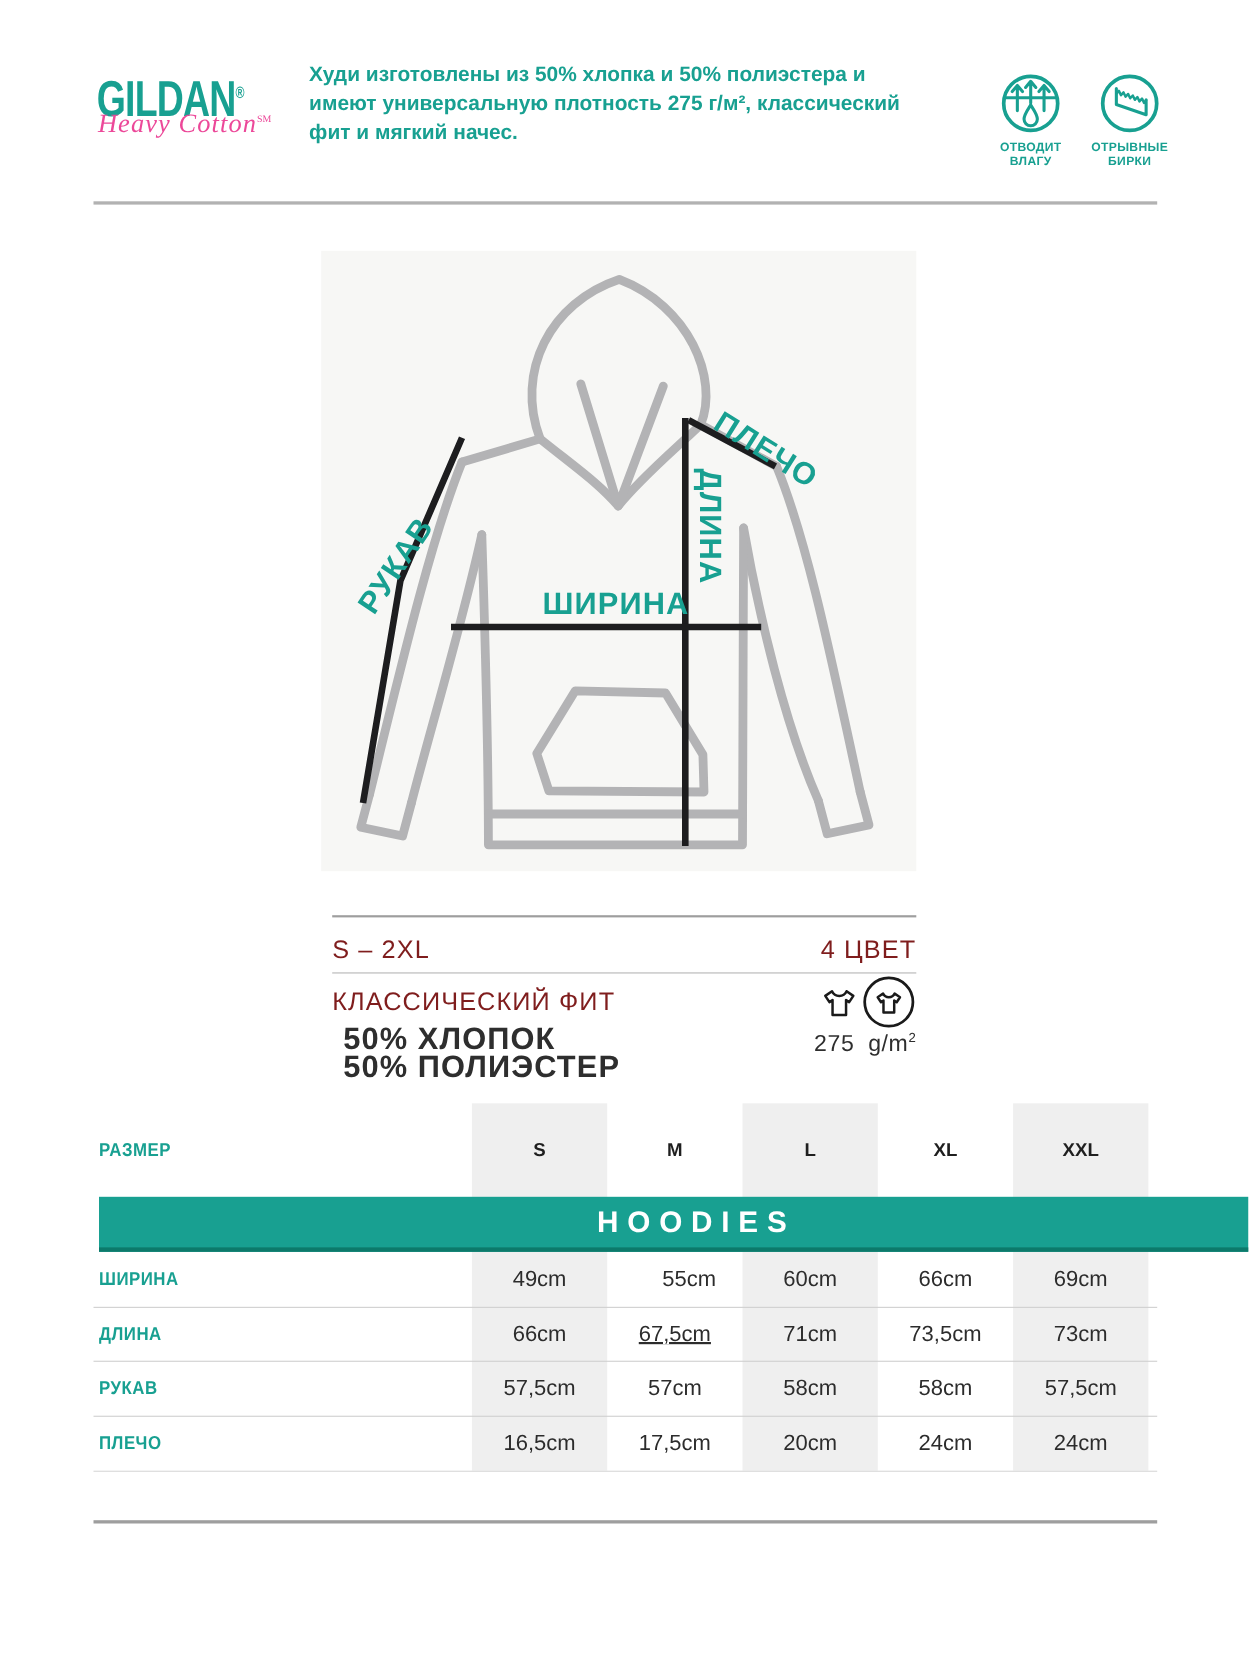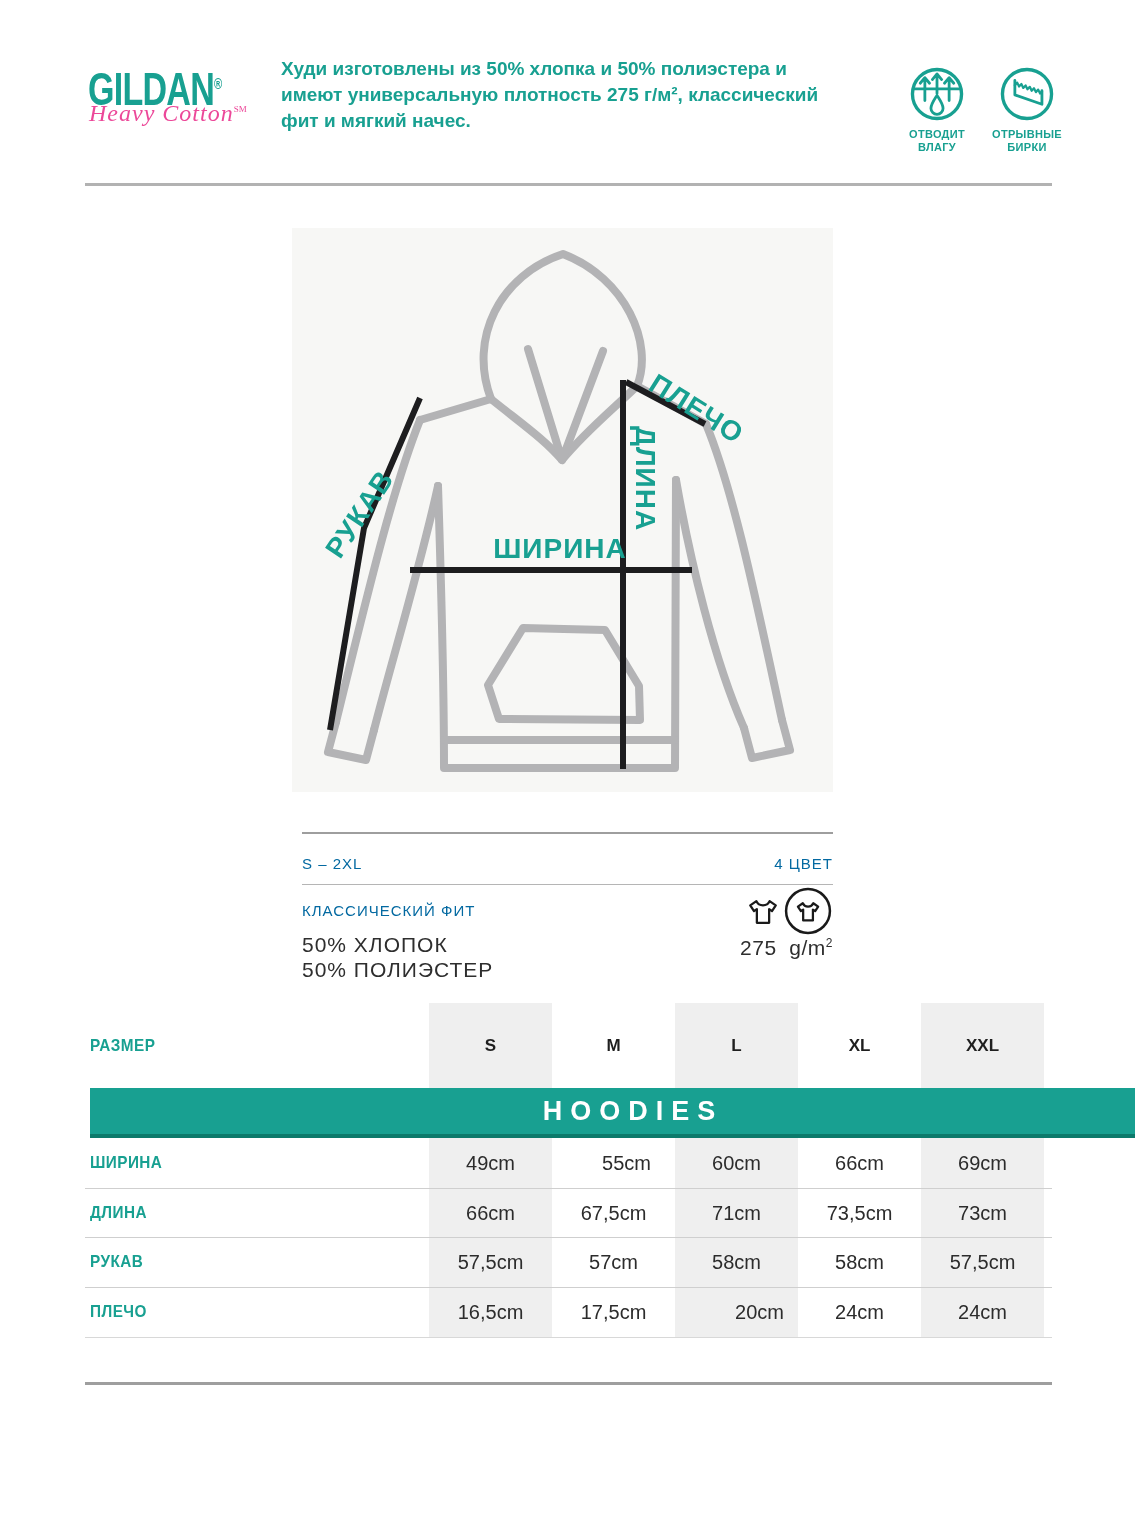--- a/index.html
+++ b/index.html
@@ -23,23 +23,23 @@
                letter-spacing:0.3px;}
   .rule{position:absolute;background:#b2b2b2;}
 
   
   .diagram-box{position:absolute;left:292px;top:228px;width:541px;height:564px;background:#f7f7f5;}
   .diagram-box svg{display:block;width:100%;height:100%;}
   .diagram-box text{font-family:"Liberation Sans",sans-serif;font-weight:bold;fill:#18A091;}
 
   
   .spec-row{position:absolute;left:302px;width:531px;display:flex;justify-content:space-between;
-            align-items:center;font-size:15px;letter-spacing:1px;color:#0369a1;}
-  .spec-fabric{position:absolute;left:302px;top:932px;font-size:21px;letter-spacing:1px;
-               line-height:25px;color:#2e2e2e;}
+            align-items:center;font-size:23px;letter-spacing:1px;color:#7f1d1d;}
+  .spec-fabric{position:absolute;left:312px;top:932px;font-size:28px;letter-spacing:1px;
+               line-height:25px;color:#2e2e2e;font-weight:bold;}
   .spec-weight{position:absolute;left:602px;top:936px;width:231px;text-align:right;font-size:21px;
                color:#2e2e2e;letter-spacing:0.5px;}
   .spec-weight sup{font-size:12px;}
   .spec-icons{position:absolute;left:742px;top:886px;width:91px;display:flex;align-items:center;
               justify-content:flex-end;gap:3px;}
 
   
   .stripe{position:absolute;top:1003px;width:123px;height:334px;background:#efefef;z-index:0;}
   .thead-label{position:absolute;left:90px;top:1030px;height:32px;display:flex;align-items:center;
                color:#18A091;font-size:17px;font-weight:bold;letter-spacing:0.5px;
@@ -186,37 +186,37 @@
   <div class="trow-label" style="top:1138px;">ШИРИНА</div>
   <div class="tcell" style="left:429px;top:1138px;">49cm</div>
   <div class="tcell" style="left:552px;top:1138px;padding-left:13px;">55cm</div>
   <div class="tcell" style="left:675px;top:1138px;">60cm</div>
   <div class="tcell" style="left:798px;top:1138px;">66cm</div>
   <div class="tcell" style="left:921px;top:1138px;">69cm</div>
   <div class="sep" style="top:1188px;"></div>
 
   <div class="trow-label" style="top:1188px;">ДЛИНА</div>
   <div class="tcell" style="left:429px;top:1188px;">66cm</div>
-  <div class="tcell" style="left:552px;top:1188px;">67,5cm</div>
+  <div class="tcell" style="left:552px;top:1188px;text-decoration:underline;">67,5cm</div>
   <div class="tcell" style="left:675px;top:1188px;">71cm</div>
   <div class="tcell" style="left:798px;top:1188px;">73,5cm</div>
   <div class="tcell" style="left:921px;top:1188px;">73cm</div>
   <div class="sep" style="top:1237px;"></div>
 
   <div class="trow-label" style="top:1237px;">РУКАВ</div>
   <div class="tcell" style="left:429px;top:1237px;">57,5cm</div>
   <div class="tcell" style="left:552px;top:1237px;">57cm</div>
   <div class="tcell" style="left:675px;top:1237px;">58cm</div>
   <div class="tcell" style="left:798px;top:1237px;">58cm</div>
   <div class="tcell" style="left:921px;top:1237px;">57,5cm</div>
   <div class="sep" style="top:1287px;"></div>
 
   <div class="trow-label" style="top:1287px;">ПЛЕЧО</div>
   <div class="tcell" style="left:429px;top:1287px;">16,5cm</div>
   <div class="tcell" style="left:552px;top:1287px;">17,5cm</div>
-  <div class="tcell" style="left:675px;top:1287px;margin-left:23px;">20cm</div>
+  <div class="tcell" style="left:675px;top:1287px;">20cm</div>
   <div class="tcell" style="left:798px;top:1287px;">24cm</div>
   <div class="tcell" style="left:921px;top:1287px;">24cm</div>
   <div class="sep" style="top:1337px;background:#d8d8d8;"></div>
 
   <div class="rule" style="left:85px;top:1382px;width:967px;height:3px;background:#9e9e9e;"></div>
 
 </div>
 
 </body></html>

